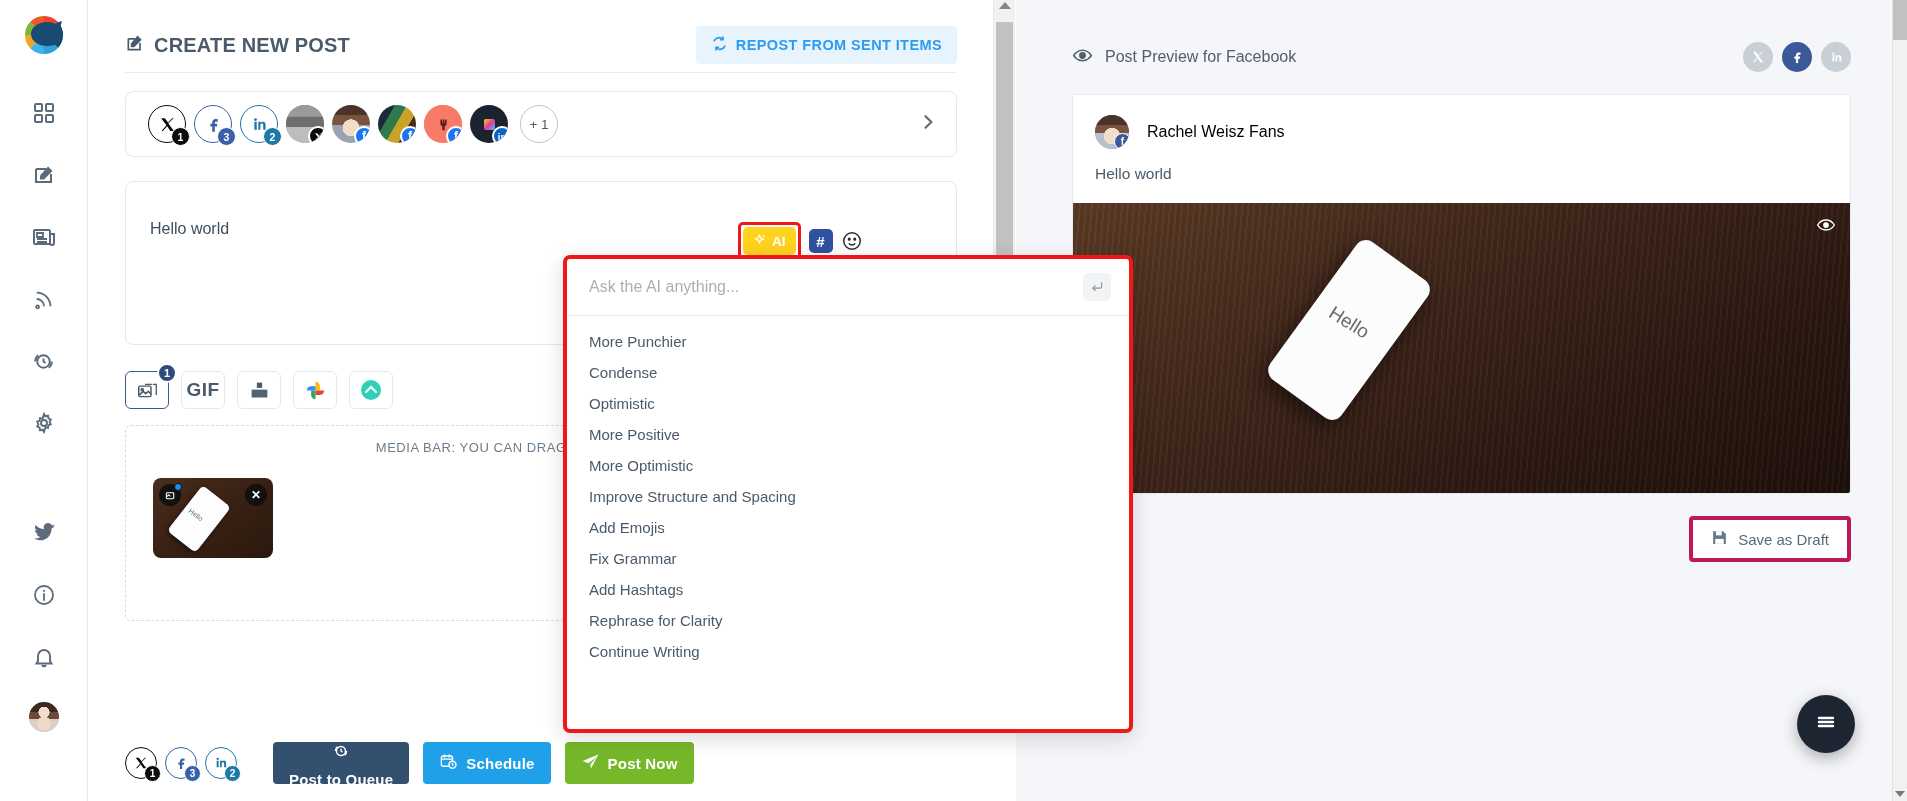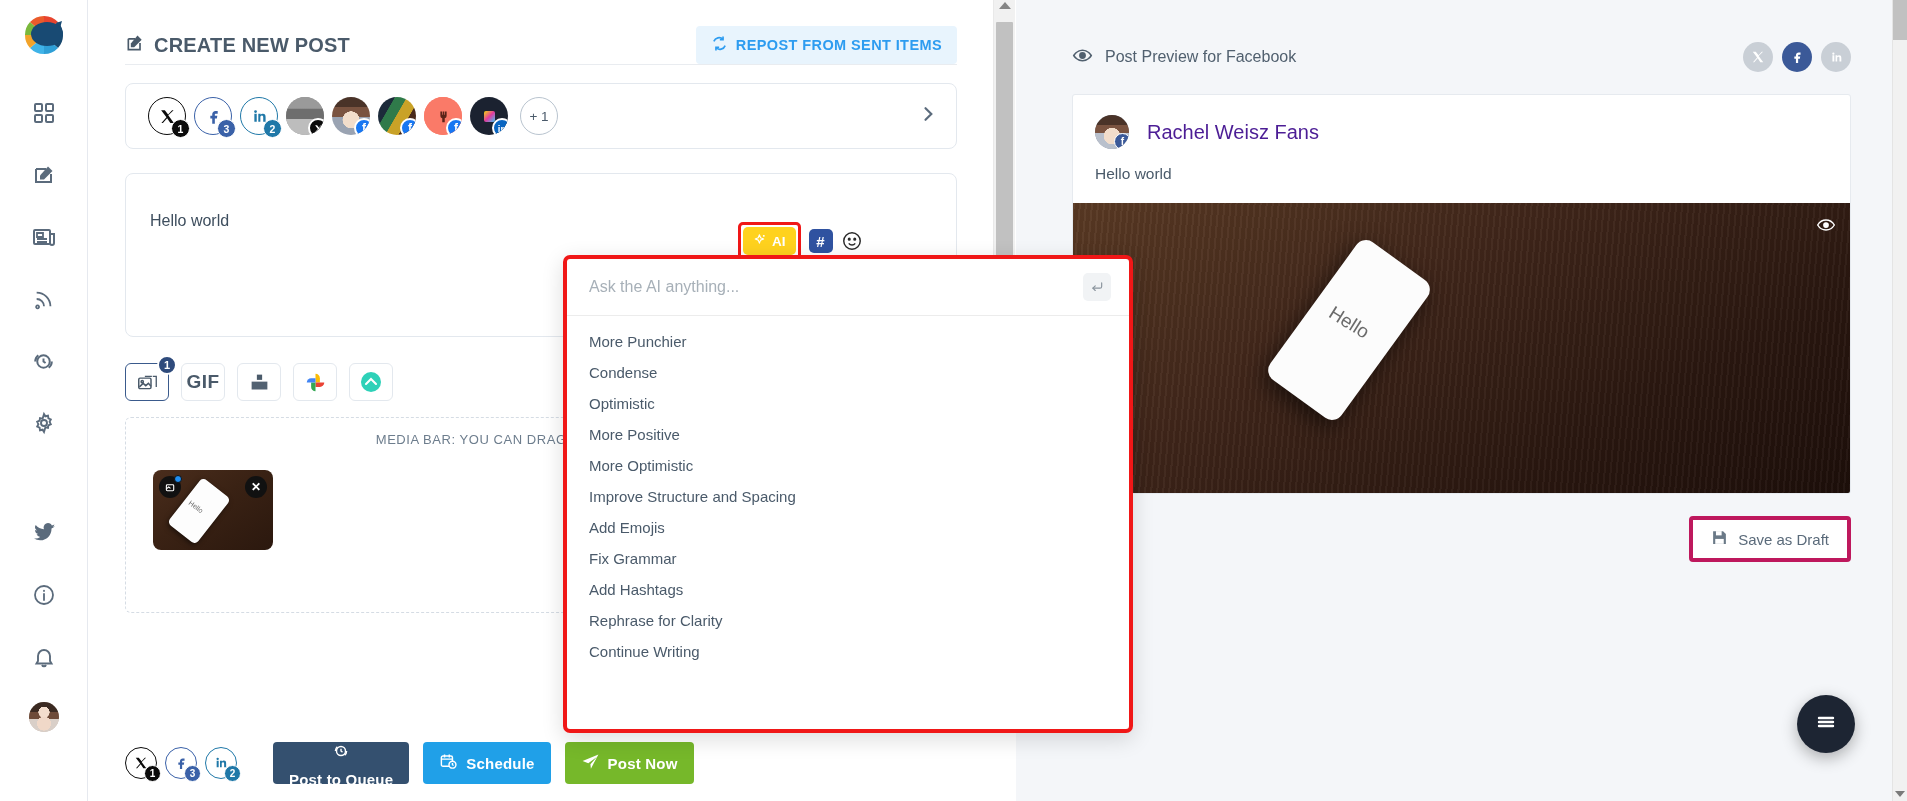--- a/index.html
+++ b/index.html
@@ -64,21 +64,21 @@
     position: absolute; right: 2px; top: 22px;
     width: 17px; height: 740px;
     background: #c1c1c1; border-radius: 1px;
   }
 
   #composer-inner { padding: 26px 36px 0 36px; width: 904px; }
 
   
   #composer-head {
     display:flex; align-items:center; justify-content: space-between;
-    padding-bottom: 0;
+    padding-bottom: 8px;
     border-bottom: 1px solid #e9ecf0;
   }
   #page-title {
     display:flex; align-items:center; gap: 9px;
     font-size: 20px; font-weight: 700; letter-spacing: .2px;
     color: #4a5a6a; text-transform: uppercase;
     font-family: "Liberation Sans Narrow", "Liberation Sans", sans-serif;
   }
   #repost-btn {
     display:flex; align-items:center; gap:8px;
@@ -302,21 +302,21 @@
     background:
       radial-gradient(circle at 50% 62%, #f2ddcb 0 30%, transparent 31%),
       linear-gradient(180deg,#4a3328 0 28%, #7a5340 29% 52%, #b9c0cc 53% 100%);
   }
   #pa-avatar .fb {
     position:absolute; right:-2px; bottom:-1px; width: 17px; height:17px;
     border-radius:50%; background:#3b5998; color:#fff;
     display:flex; align-items:center; justify-content:center;
     font-size:10px; font-weight:700; border: 1.5px solid #fff;
   }
-  #pa-name { font-size: 20px; color:#4c1d95; }
+  #pa-name { font-size: 16px; color:#000000; }
   #preview-text { padding: 0 22px 20px 22px; font-size: 15.5px; color:#4a5a6a; }
   #preview-image {
     height: 290px; position:relative;
     background: linear-gradient(150deg,#5a3a24 0%, #40261a 38%, #2a1710 72%, #1d0f0a 100%);
   }
   #preview-image .grain {
     position:absolute; inset:0;
     background: repeating-linear-gradient(95deg, rgba(255,255,255,.035) 0 2px, rgba(0,0,0,.05) 2px 6px);
   }
   #pi-phone {

